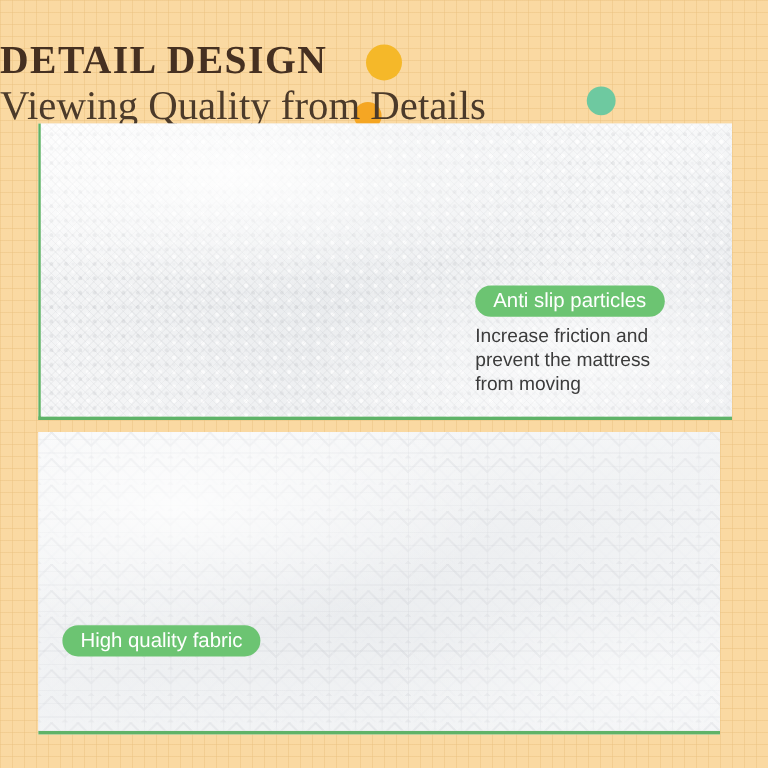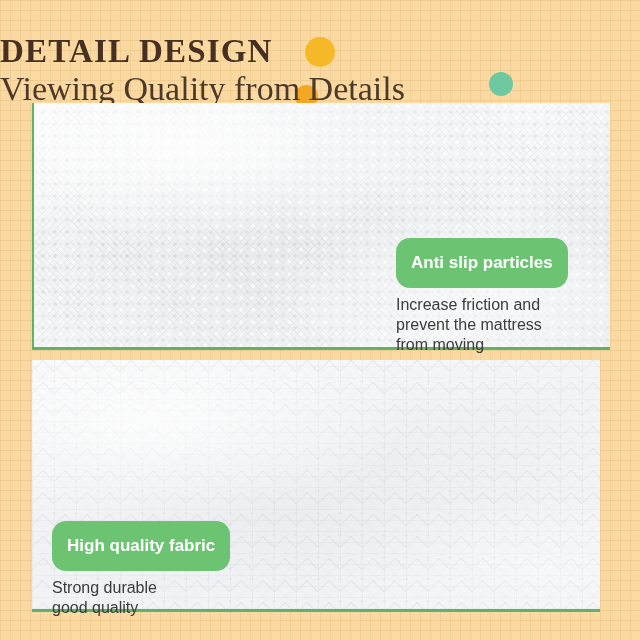--- a/index.html
+++ b/index.html
@@ -199,23 +199,23 @@
     z-index: 5;
   }
   #callout-one { left: 396px; top: 238px; width: 206px; }
   #callout-two { left: 52px;  top: 521px; width: 220px; }
 
   .pill {
     display: inline-block;
     background: #6cc472;
     color: #ffffff;
     font-size: 17px;
-    font-weight: bold;
+    font-weight: normal;
     line-height: 26px;
-    padding: 12px 15px;
+    padding: 0 15px;
     border-radius: 14px;
     white-space: nowrap;
   }
   .callout-body {
     margin-top: 7px;
     font-size: 16px;
     line-height: 20px;
     color: #3c3c3c;
     white-space: pre-line;
   }
@@ -252,17 +252,15 @@
 from moving</div>
   </div>
 
   <div class="panel" id="panel-two">
     <div class="fabric fabric-chevron"></div>
     <div class="sheen-two"></div>
   </div>
 
   <div class="callout" id="callout-two">
     <span class="pill">High quality fabric</span>
-    <div class="callout-body">Strong  durable
-good quality</div>
   </div>
 
 </div>
 
 </body></html>

